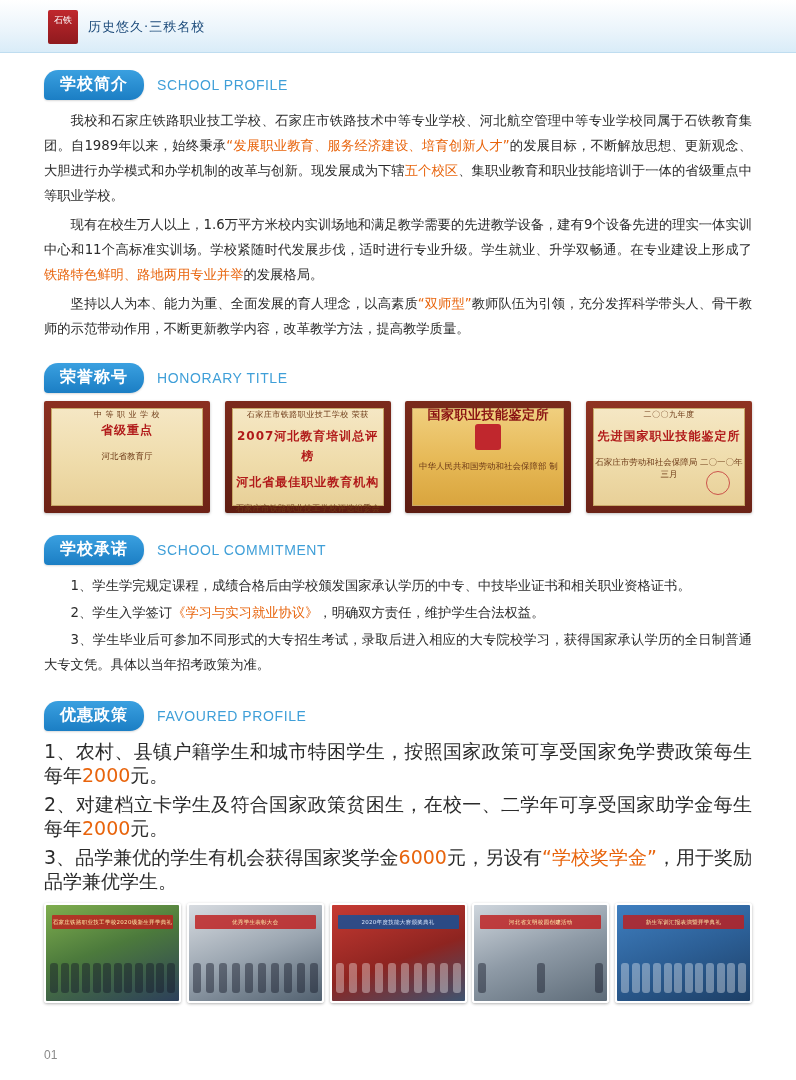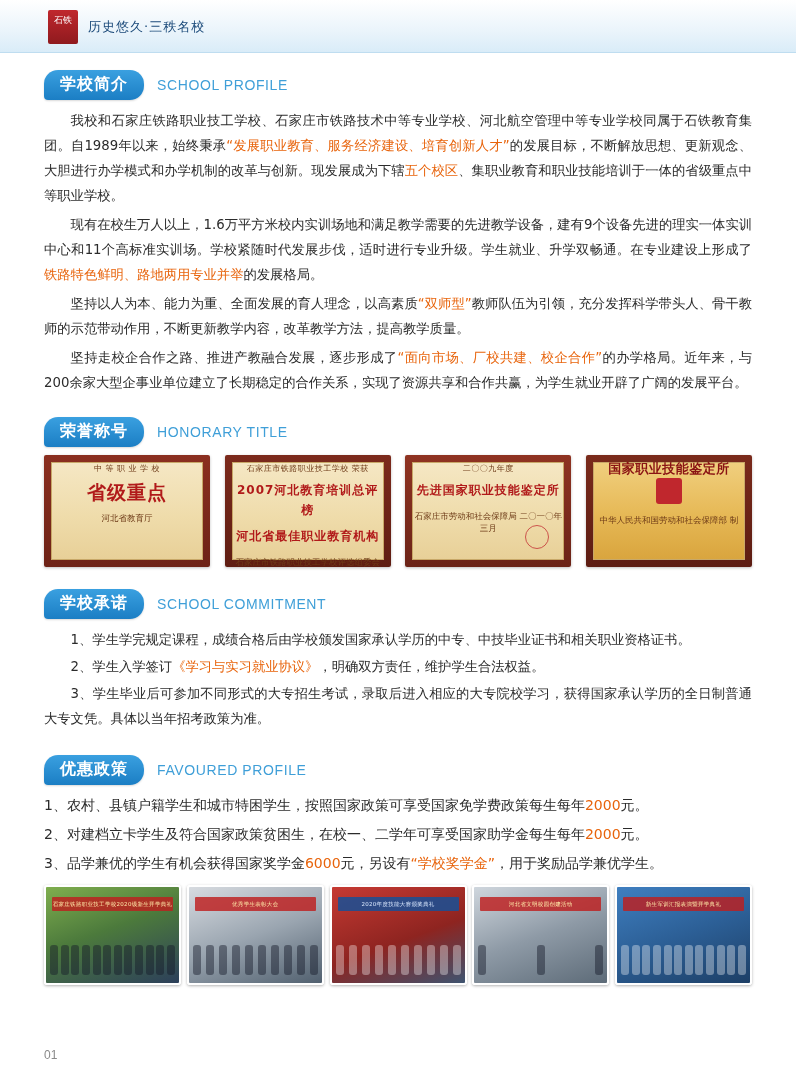--- a/index.html
+++ b/index.html
@@ -128,25 +128,25 @@
   .cert-inner.gold {
     background: linear-gradient(180deg,#f0cf7e 0%, #e6b855 55%, #d9a53e 100%);
   }
   .cert-top {
     font-size: 8px;
     color: #6d3a17;
     letter-spacing: 0.5px;
     line-height: 11px;
   }
   .cert-main {
-    font-size: 19px;
+    font-size: 12px;
     font-weight: bold;
     color: #b11a1a;
     letter-spacing: 1px;
-    margin-top: 8px;
+    margin-top: 0;
     line-height: 20px;
   }
   .cert-main.sm { font-size: 12px; margin-top: 6px; }
   .cert-sub {
     font-size: 8.5px;
     color: #6d3a17;
     margin-top: 10px;
     line-height: 12px;
   }
   .cert-seal {
@@ -168,21 +168,21 @@
   
   .list-item {
     margin: 0 44px 2px 44px;
     font-size: 13.3px;
     line-height: 25px;
     text-align: justify;
     text-indent: 2em;
   }
   .policy-item {
     margin: 0 44px 5px 44px;
-    font-size: 14px;
+    font-size: 19px;
     line-height: 24px;
     text-align: justify;
   }
 
   
   .photos {
     margin: 10px 44px 0 44px;
     display: flex;
     justify-content: space-between;
   }
@@ -270,23 +270,20 @@
     </p>
 
     <p class="para">
       <span>现有在校生万人以上，1.6万平方米校内实训场地和满足教学需要的先进教学设备，建有9个设备先进的理实一体实训中心和11个高标准实训场。学校紧随时代发展步伐，适时进行专业升级。学生就业、升学双畅通。在专业建设上形成了</span><span class="hl-orange">铁路特色鲜明、路地两用专业并举</span><span>的发展格局。</span>
     </p>
 
     <p class="para">
       <span>坚持以人为本、能力为重、全面发展的育人理念，以高素质</span><span class="hl-orange">“双师型”</span><span>教师队伍为引领，充分发挥科学带头人、骨干教师的示范带动作用，不断更新教学内容，改革教学方法，提高教学质量。</span>
     </p>
 
-    <p class="para">
-      <span>坚持走校企合作之路、推进产教融合发展，逐步形成了</span><span class="hl-orange">“面向市场、厂校共建、校企合作”</span><span>的办学格局。近年来，与200余家大型企事业单位建立了长期稳定的合作关系，实现了资源共享和合作共赢，为学生就业开辟了广阔的发展平台。</span>
-    </p>
 
     <div class="section-head" id="honor-head">
       <span class="badge">荣誉称号</span>
       <span class="badge-en">HONORARY TITLE</span>
     </div>
 
     <div class="certs">
       <div class="cert cert-1">
         <div class="cert-inner">
           <div class="cert-top">中 等 职 业 学 校</div>
@@ -295,35 +292,35 @@
         </div>
       </div>
       <div class="cert cert-2">
         <div class="cert-inner">
           <div class="cert-top">石家庄市铁路职业技工学校   荣获</div>
           <div class="cert-main sm">2007河北教育培训总评榜</div>
           <div class="cert-main sm">河北省最佳职业教育机构</div>
           <div class="cert-sub">石家庄市铁路职业技工学校评选组委会</div>
         </div>
       </div>
+      <div class="cert cert-4">
+        <div class="cert-inner gold">
+          <div class="cert-top" style="font-size:13px;font-weight:bold;color:#8a1414;">国家职业技能鉴定所</div>
+          <div class="cert-emblem"></div>
+          <div class="cert-sub">中华人民共和国劳动和社会保障部  制</div>
+        </div>
+      </div>
       <div class="cert cert-3">
         <div class="cert-inner">
           <div class="cert-top">二〇〇九年度</div>
           <div class="cert-main sm">先进国家职业技能鉴定所</div>
           <div class="cert-sub">石家庄市劳动和社会保障局  二〇一〇年三月</div>
           <div class="cert-seal"></div>
         </div>
       </div>
-      <div class="cert cert-4">
-        <div class="cert-inner gold">
-          <div class="cert-top" style="font-size:13px;font-weight:bold;color:#8a1414;">国家职业技能鉴定所</div>
-          <div class="cert-emblem"></div>
-          <div class="cert-sub">中华人民共和国劳动和社会保障部  制</div>
-        </div>
-      </div>
     </div>
 
     <div class="section-head" id="commit-head">
       <span class="badge">学校承诺</span>
       <span class="badge-en">SCHOOL COMMITMENT</span>
     </div>
 
     <p class="list-item">
       <span>1、学生学完规定课程，成绩合格后由学校颁发国家承认学历的中专、中技毕业证书和相关职业资格证书。</span>
     </p>

